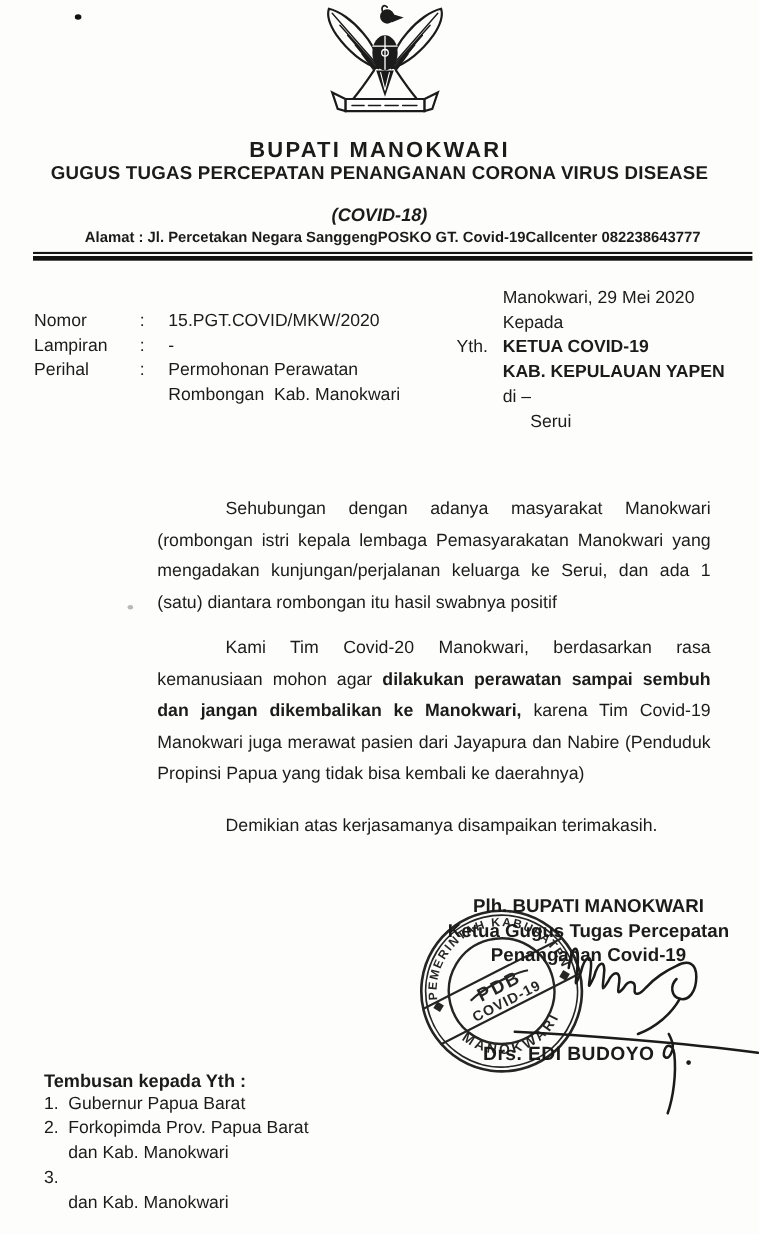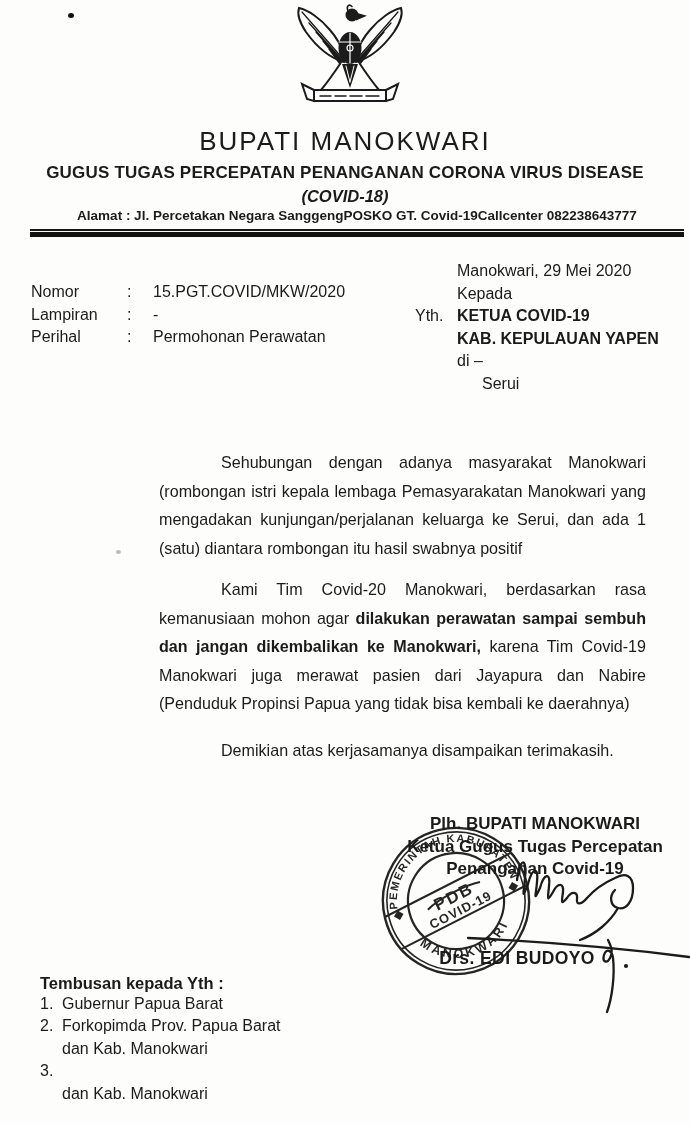--- a/index.html
+++ b/index.html
@@ -7,37 +7,37 @@
     position:relative; width:690px; height:1123px; margin:0 auto;
     background:#fdfdfc; color:#1b1b1b; overflow:hidden;
     font-family:"Liberation Sans","DejaVu Sans",sans-serif;
   }
   .abs{position:absolute;}
   .b{font-weight:bold;}
   .ctr{text-align:center;}
   .pre{white-space:pre-wrap;}
 
   
-  .letter-title{font-size:26px;letter-spacing:2px;font-weight:normal;}
+  .letter-title{font-size:20px;letter-spacing:2px;font-weight:bold;}
   .letter-subtitle{font-size:17px;font-weight:bold;letter-spacing:.2px;}
   .covid-line{font-size:16.5px;font-weight:bold;font-style:italic;}
   .addr-row{display:flex;justify-content:center;font-size:13.5px;font-weight:bold;}
   .rule{
     height:8px;
     background:linear-gradient(#15151-5 0 0);
     background:linear-gradient(to bottom,#161616 0 2px,#fbfbfa 2px 3.5px,#121212 3.5px 8px);
   }
 
   
   .meta-text{font-size:16px;line-height:22.5px;}
   .rc-line{font-size:16px;}
 
   
   .body-block{width:503px;font-size:16.1px;line-height:28.5px;text-align:justify;}
-  .body-block p{margin:0 0 13px 16px;text-indent:62px;}
+  .body-block p{margin:0 0 13px 0;text-indent:62px;}
 
   
   .sig-title{font-size:17px;font-weight:bold;line-height:22.5px;}
   .sig-name{font-size:17.5px;font-weight:bold;letter-spacing:.4px;}
 
   
   .tb-head{font-size:16.5px;font-weight:bold;}
   .tb-line{font-size:16px;line-height:22.4px;display:flex;}
   .tb-num{width:22px;flex:0 0 22px;}
   .tb-indent{padding-left:22px;}
@@ -75,21 +75,21 @@
 
       <path d="M52,62 C44,74 38,82 33,88 M72,62 C80,74 86,82 91,88" stroke-width="2"></path>
 
       <path d="M26,88 L98,88 L98,99 L26,99 Z" fill="#fff" stroke-width="2"></path>
       <path d="M26,88 L14,82 L19,97 L26,99 Z M98,88 L110,82 L105,97 L98,99 Z" fill="#fff" stroke-width="2"></path>
       <path d="M32,94 L43,94 M47,94 L58,94 M62,94 L74,94 M78,94 L91,94" stroke-width="1.4"></path>
     </g>
   </svg>
 
   <div class="abs ctr letter-title" style="left:0;top:126px;width:690px;">BUPATI MANOKWARI</div>
-  <div class="abs ctr letter-subtitle" style="left:0;top:163px;width:690px;">GUGUS TUGAS PERCEPATAN PENANGANAN CORONA VIRUS DISEASE</div>
+  <div class="abs ctr letter-subtitle" style="left:0;top:148px;width:690px;">GUGUS TUGAS PERCEPATAN PENANGANAN CORONA VIRUS DISEASE</div>
   <div class="abs ctr covid-line" style="left:0;top:187px;width:690px;">(COVID-18)</div>
 
   <div class="abs addr-row" style="left:33px;top:208px;width:648px;">
     <span>Alamat : Jl. Percetakan Negara Sanggeng</span>
     <span>POSKO GT. Covid-19</span>
     <span>Callcenter 082238643777</span>
   </div>
 
   <div class="abs rule" style="left:30px;top:229px;width:654px;"></div>
 
@@ -104,20 +104,21 @@
       <span style="width:26px;">:</span>
       <span>-</span>
     </div>
     <div style="display:flex;">
       <span style="width:96px;">Perihal</span>
       <span style="width:26px;">:</span>
       <span class="pre">Permohonan Perawatan</span>
     </div>
     <div style="display:flex;">
       <span style="width:122px;"></span>
+      <span class="pre">Rombongan  Kab. Manokwari</span>
     </div>
   </div>
 
   <div class="abs rc-line" style="left:457px;top:262px;">Manokwari, 29 Mei 2020</div>
   <div class="abs rc-line" style="left:457px;top:285px;">Kepada</div>
   <div class="abs rc-line" style="left:415px;top:307px;">Yth.</div>
   <div class="abs rc-line b" style="left:457px;top:307px;">KETUA COVID-19</div>
   <div class="abs rc-line b" style="left:457px;top:329.5px;">KAB. KEPULAUAN YAPEN</div>
   <div class="abs rc-line" style="left:457px;top:352px;">di –</div>
   <div class="abs rc-line" style="left:482px;top:374.5px;">Serui</div>

